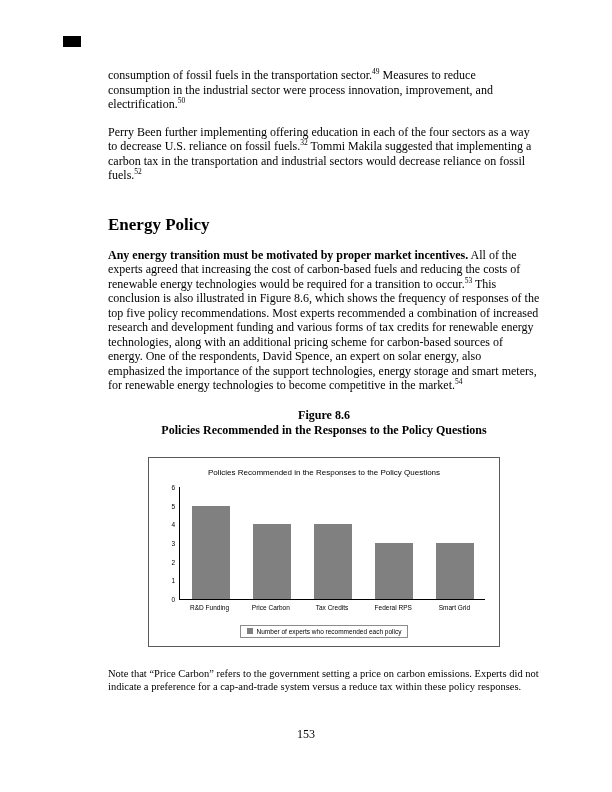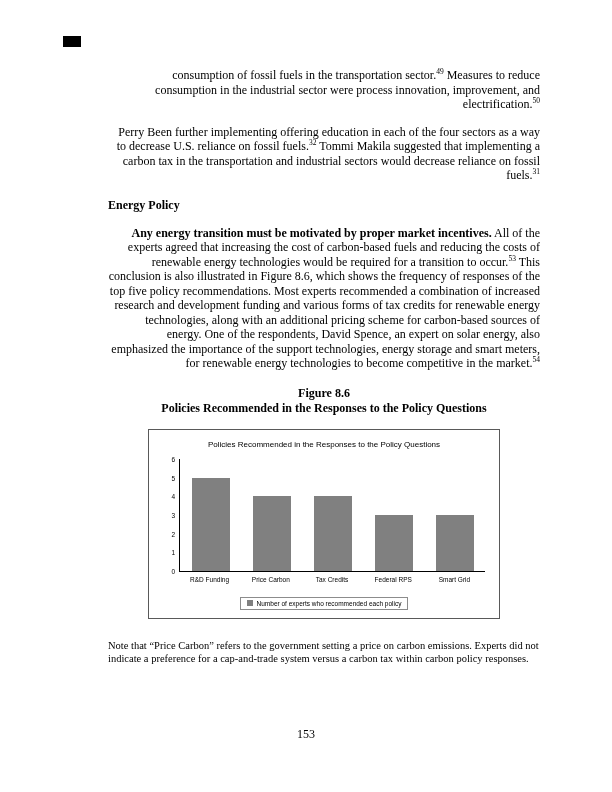--- a/index.html
+++ b/index.html
@@ -14,30 +14,30 @@
   }
   .corner-mark {
     position:absolute; left:63px; top:36px;
     width:18px; height:11px; background:#000;
   }
   .content {
     position:absolute; left:108px; top:68px; width:432px;
   }
   .para {
     font-size:12px; line-height:1.21;
-    margin:0 0 13px 0; text-align:right;
+    margin:0 0 13px 0; text-align:left;
   }
   .para sup, .note sup { font-size:7.5px; line-height:0; }
   .section-heading {
-    font-size:12px; font-weight:bold;
-    margin:15px 0 13px 0;
+    font-size:17px; font-weight:bold;
+    margin:32px 0 13px 0;
   }
   .figure-caption {
     text-align:center; font-weight:bold; font-size:12px;
-    line-height:1.3; margin:15px 0 12px 0;
+    line-height:1.3; margin:15px 0 18px 0;
   }
   
   .chart-figure {
     width:352px; margin:0 auto;
     border:1px solid #595959;
     background:#fff;
     padding:10px 10px 8px 10px;
     box-sizing:border-box;
     font-family:"Liberation Sans", sans-serif;
   }
@@ -91,21 +91,21 @@
 <body>
 
 <div class="page">
 
   <div class="corner-mark"></div>
 
   <div class="content">
 
     <p class="para"><span>consumption of fossil fuels in the transportation sector.</span><sup>49</sup><span>  Measures to reduce consumption in the industrial sector were process innovation, improvement, and electrification.</span><sup>50</sup></p>
 
-    <p class="para"><span>Perry Been further implementing offering education in each of the four sectors as a way to decrease U.S. reliance on fossil fuels.</span><sup>32</sup><span>  Tommi Makila suggested that implementing a carbon tax in the transportation and industrial sectors would decrease reliance on fossil fuels.</span><sup>31</sup></p>
+    <p class="para"><span>Perry Been further implementing offering education in each of the four sectors as a way to decrease U.S. reliance on fossil fuels.</span><sup>32</sup><span>  Tommi Makila suggested that implementing a carbon tax in the transportation and industrial sectors would decrease reliance on fossil fuels.</span><sup>52</sup></p>
 
     <h2 class="section-heading">Energy Policy</h2>
 
     <p class="para"><span style="font-weight: bold;">Any energy transition must be motivated by proper market incentives.</span><span>  All of the experts agreed that increasing the cost of carbon-based fuels and reducing the costs of renewable energy technologies would be required for a transition to occur.</span><sup>53</sup><span>  This conclusion is also illustrated in Figure 8.6, which shows the frequency of responses of the top five policy recommendations.  Most experts recommended a combination of increased research and development funding and various forms of tax credits for renewable energy technologies, along with an additional pricing scheme for carbon-based sources of energy.  One of the respondents, David Spence, an expert on solar energy, also emphasized the importance of the support technologies, energy storage and smart meters, for renewable energy technologies to become competitive in the market.</span><sup>54</sup></p>
 
     <div class="figure-caption">
       <div>Figure 8.6</div>
       <div>Policies Recommended in the Responses to the Policy Questions</div>
     </div>
 
@@ -137,19 +137,19 @@
               <div class="x-label">Smart Grid</div>
             </div>
         </div>
       </div>
       <div class="legend">
         <span class="legend-swatch"></span>
         <span class="legend-label">Number of experts who recommended each policy</span>
       </div>
     </div>
 
-    <p class="note">Note that “Price Carbon” refers to the government setting a price on carbon emissions. Experts did not indicate a preference for a cap-and-trade system versus a carbon tax within carbon policy responses.</p>
+    <p class="note">Note that “Price Carbon” refers to the government setting a price on carbon emissions. Experts did not indicate a preference for a cap-and-trade system versus a reduce tax within these policy responses.</p>
 
   </div>
 
   <div class="page-number">153</div>
 
 </div>
 
 </body></html>

